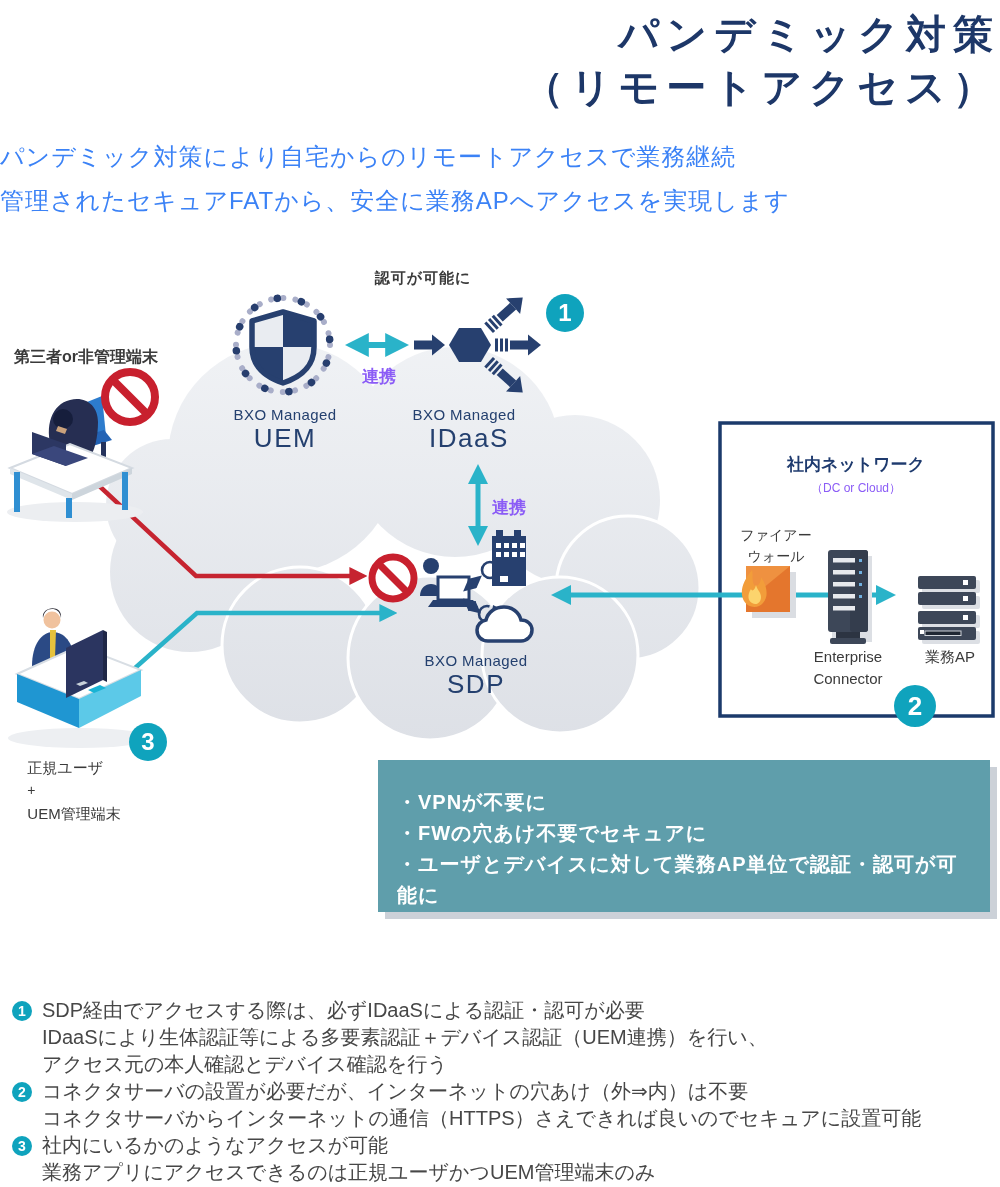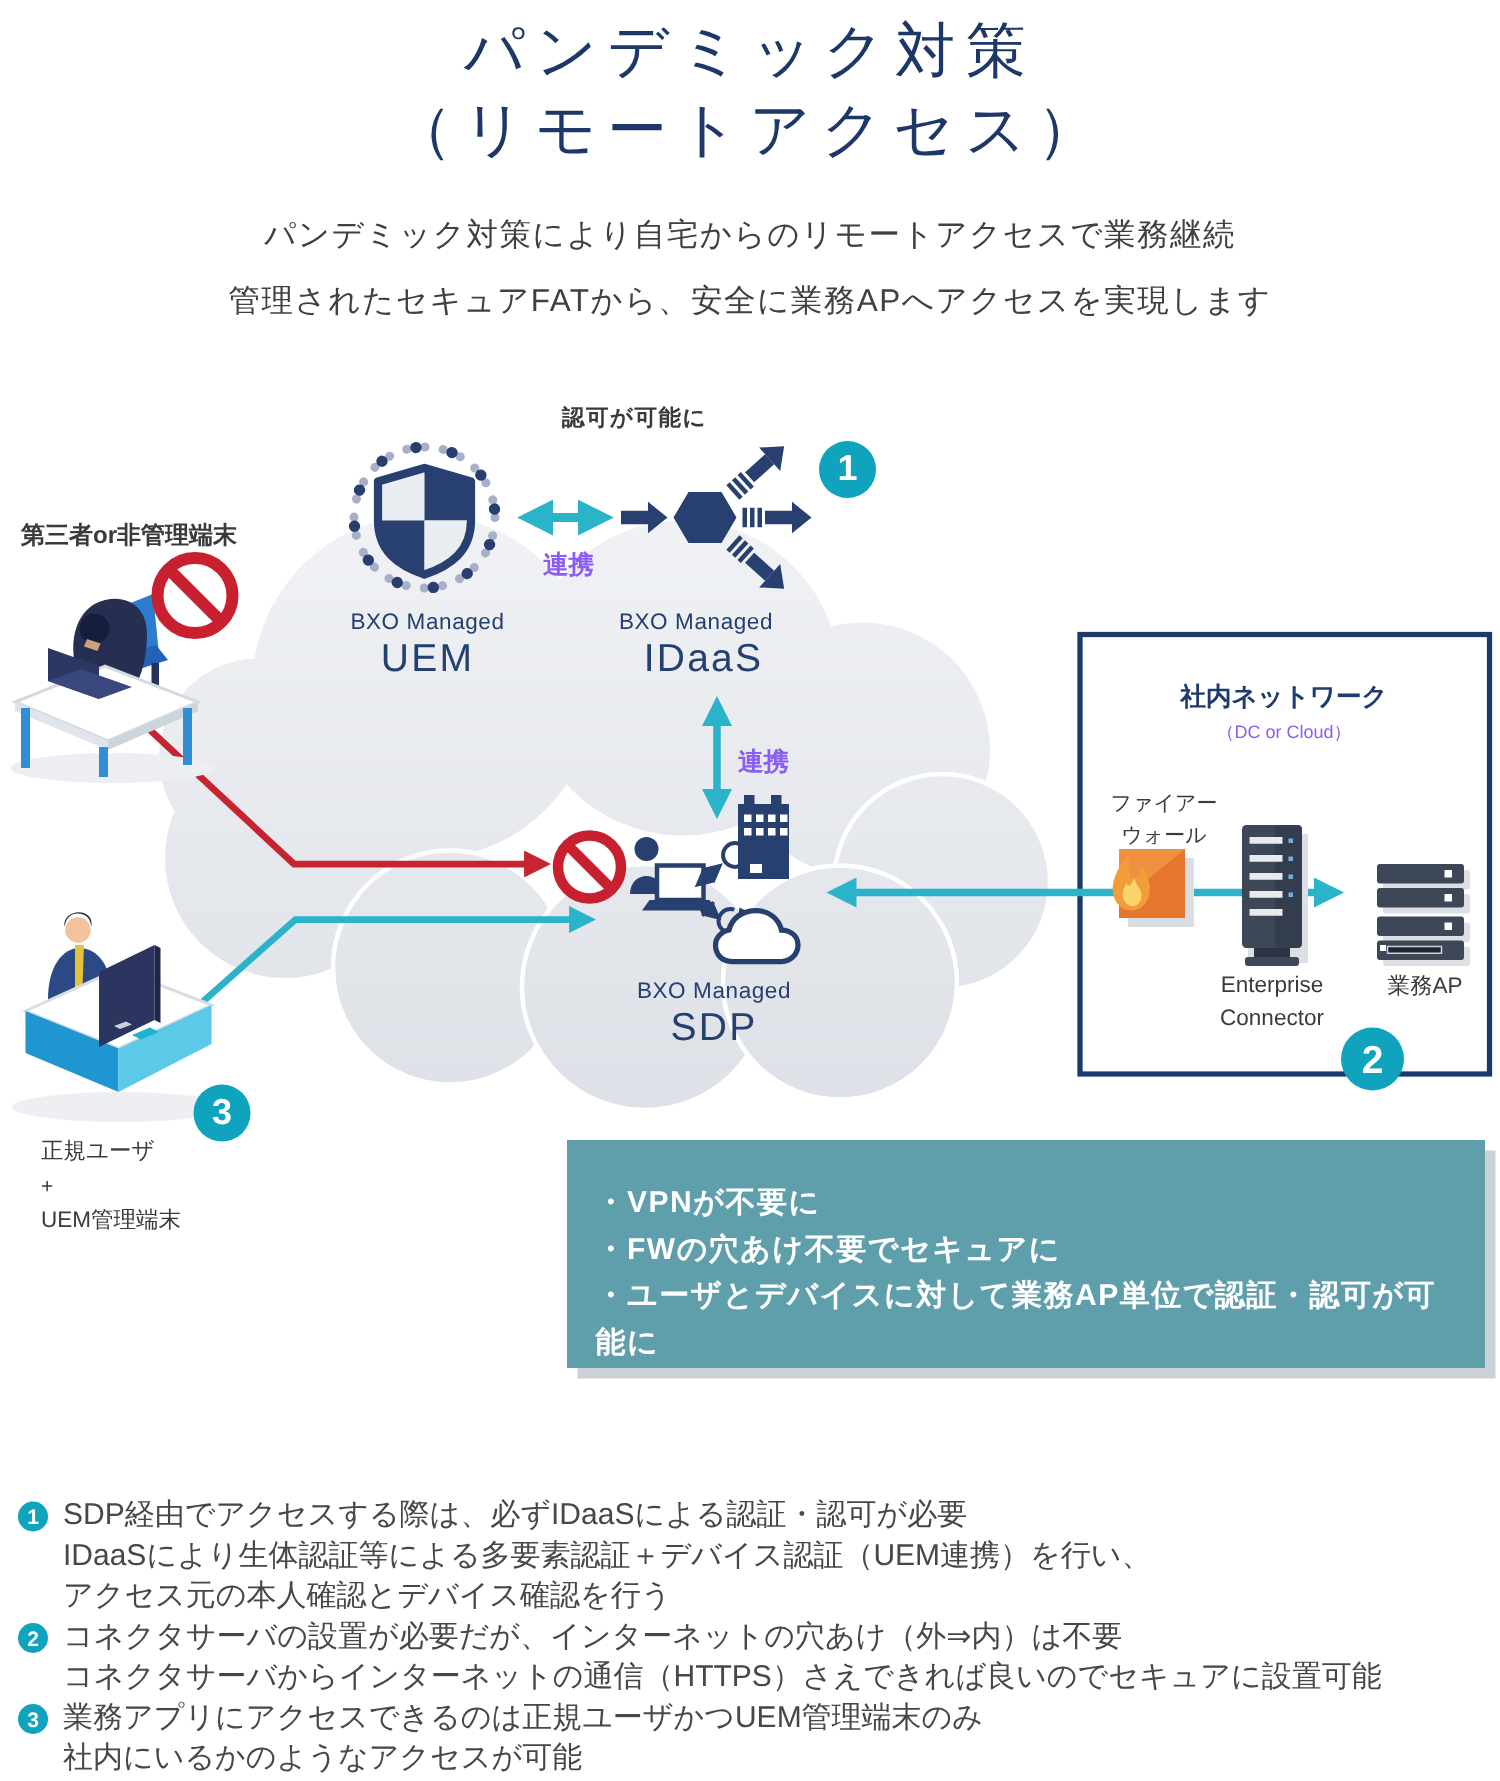--- a/index.html
+++ b/index.html
@@ -1,22 +1,22 @@
 <!DOCTYPE html>
 <html><head>
 <meta charset="utf-8">
 <style>
   html,body{margin:0;padding:0;background:#fff}
   .page{position:relative;width:1000px;height:1187px;background:#fff;overflow:hidden;
         font-family:"Liberation Sans","DejaVu Sans",sans-serif}
   svg.art{position:absolute;left:0;top:0}
-  .title{position:absolute;top:8px;left:0;width:100%;text-align:center;color:#1d3768;
-         font-weight:normal;font-size:40px;letter-spacing:7px;line-height:53px}
-  .subtitle{position:absolute;top:135px;left:0;width:100%;text-align:center;color:#404040;
-            font-size:21px;line-height:44px;letter-spacing:1px}
+  .title{position:absolute;top:8px;left:0;width:100%;text-align:right;color:#1d3768;
+         font-weight:bold;font-size:40px;letter-spacing:7px;line-height:53px}
+  .subtitle{position:absolute;top:135px;left:0;width:100%;text-align:left;color:#3b82f6;
+            font-size:24px;line-height:44px;letter-spacing:1px}
   .lbl{position:absolute;transform:translateX(-50%);white-space:nowrap}
   .lbl.noctr{transform:none}
   .navy{color:#24406f}
   .dark{color:#3a3a3a}
   .bold{font-weight:bold}
   .brand{font-size:15px;letter-spacing:.4px}
   .prod{font-size:26px;letter-spacing:1.5px}
   .link-lbl{font-size:17px;font-weight:bold;color:#8b5cf6}
   .sm{font-size:15px}
   .xs{font-size:14px}
@@ -305,19 +305,19 @@
     <div class="note-item">
       <div class="note-badge">2</div>
       <div class="note-lines">
         <div>コネクタサーバの設置が必要だが、インターネットの穴あけ（外⇒内）は不要</div>
         <div>コネクタサーバからインターネットの通信（HTTPS）さえできれば良いのでセキュアに設置可能</div>
       </div>
     </div>
     <div class="note-item">
       <div class="note-badge">3</div>
       <div class="note-lines">
+        <div>社内にいるかのようなアクセスが可能</div>
         <div>業務アプリにアクセスできるのは正規ユーザかつUEM管理端末のみ</div>
-        <div>社内にいるかのようなアクセスが可能</div>
       </div>
     </div>
   </div>
 
 </div>
 
 </body></html>

